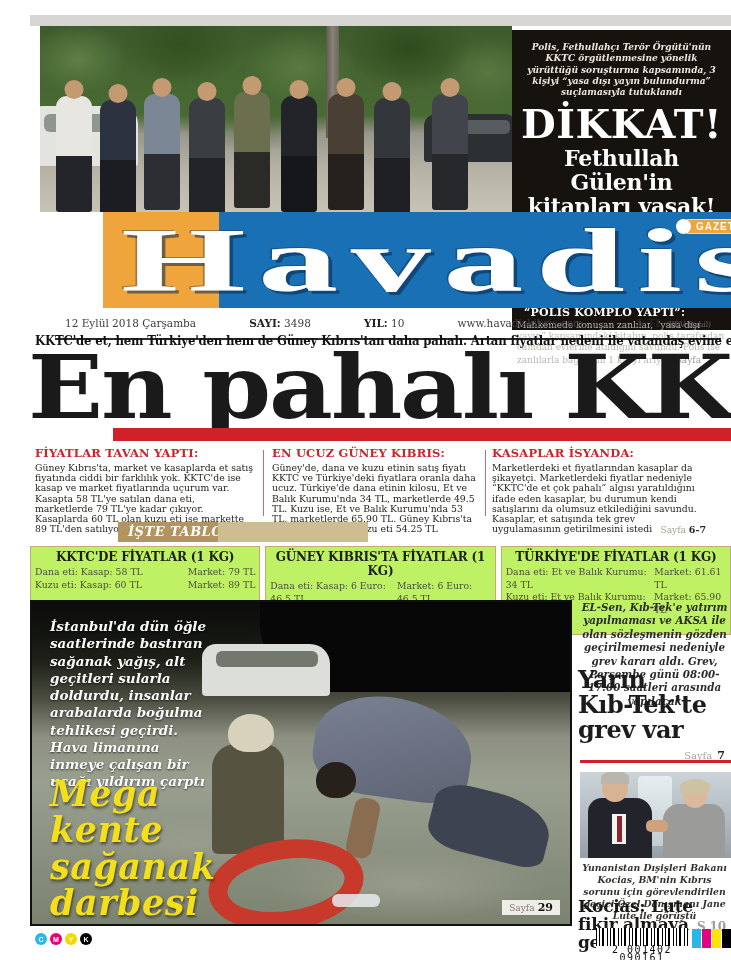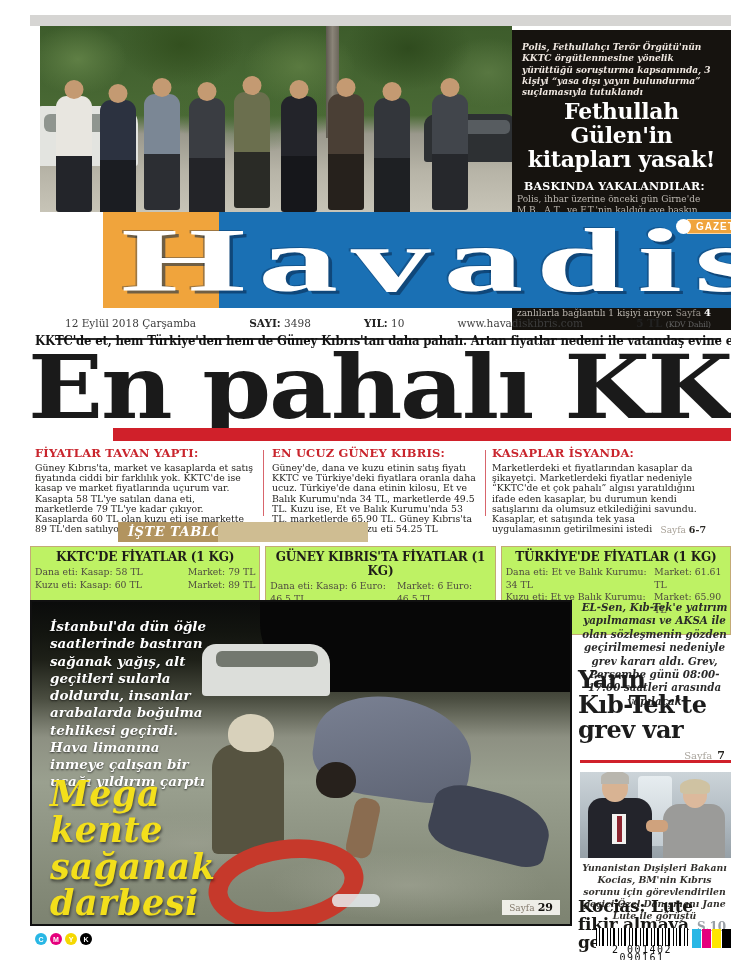--- a/index.html
+++ b/index.html
@@ -25,21 +25,21 @@
   .van::before{content:"";position:absolute;left:12px;top:8px;right:10px;height:18px;background:#8f958f;border-radius:6px;}
   .dark-car{left:384px;top:88px;width:94px;height:48px;background:#2d3033;border-radius:12px 14px 3px 3px;}
   .dark-car::before{content:"";position:absolute;left:10px;top:6px;right:8px;height:14px;background:#575c60;border-radius:5px;}
   .person{position:absolute;width:36px;height:116px;border-radius:11px 11px 3px 3px;}
   .person::before{content:"";position:absolute;top:-16px;left:50%;transform:translateX(-50%);
     width:19px;height:19px;border-radius:50%;background:#c49a72;}
 
   
   .black-box{left:512px;top:30px;width:219px;height:300px;background:#16130f;color:#fff;}
   .bk-kicker{margin:12px 10px 0;font-style:italic;font-weight:bold;font-size:9px;line-height:1.25;
-    color:#efe7e0;text-align:left;}
+    color:#efe7e0;text-align:center;}
   .bk-h1{margin:5px 0 0;font-size:40px;line-height:42px;font-weight:bold;text-align:center;letter-spacing:.5px;}
   .bk-h2{margin:1px 0 0;font-size:22px;line-height:24px;font-weight:bold;text-align:center;
     letter-spacing:-.3px;white-space:pre-line;}
   .bk-sec-title{margin:9px 12px 1px;font-size:11px;font-weight:bold;letter-spacing:.2px;color:#fff;}
   .bk-sec-body{margin:0 5px;font-size:9px;line-height:1.24;color:#bdb8b1;}
   .pg-label{color:#9b968f;font-size:9px;}
   .pg-num{color:#fff;font-weight:bold;font-size:10px;}
 
   
   .masthead{left:55px;top:212px;width:666px;height:96px;background:#1a70b4;margin-left:48px;}
@@ -167,20 +167,21 @@
     <div class="person" style="left:149px;top:72px;background:linear-gradient(180deg,#3a3d42 0 52%,#232428 52%)"></div>
     <div class="person" style="left:194px;top:66px;background:linear-gradient(180deg,#6b6f4e 0 52%,#2a2b26 52%)"></div>
     <div class="person" style="left:241px;top:70px;background:linear-gradient(180deg,#23242a 0 52%,#16171b 52%)"></div>
     <div class="person" style="left:288px;top:68px;background:linear-gradient(180deg,#4a3f35 0 52%,#26211c 52%)"></div>
     <div class="person" style="left:334px;top:72px;background:linear-gradient(180deg,#33363b 0 52%,#1e2023 52%)"></div>
     <div class="person" style="left:392px;top:68px;background:linear-gradient(180deg,#41454b 0 52%,#26282c 52%)"></div>
   </div>
 
   <div class="abs black-box">
     <p class="bk-kicker">Polis, Fethullahçı Terör Örgütü'nün KKTC örgütlenmesine yönelik yürüttüğü soruşturma kapsamında, 3 kişiyi “yasa dışı yayın bulundurma” suçlamasıyla tutuklandı</p>
+    <div class="bk-h1">DİKKAT!</div>
     <div class="bk-h2">Fethullah Gülen'in
 kitapları yasak!</div>
     <div class="bk-sec-title">BASKINDA YAKALANDILAR:</div>
     <p class="bk-sec-body">Polis, ihbar üzerine önceki gün Girne'de M.B., A.T., ve F.T.'nin kaldığı eve baskın düzenledi. Baskında, Fethullah Gülen'in yazdığı 1 kitap ve FETÖ-PDY propagandasına yönelik 1 CD ele geçirildi</p>
     <div class="bk-sec-title">“POLİS KOMPLO YAPTI”:</div>
     <p class="bk-sec-body"><span>Mahkemede konuşan zanlılar, “yasa dışı yayın” kapsamındaki kitabın, polis tarafından camdan evlerine atıldığını savundu. Polis ise zanlılarla bağlantılı 1 kişiyi arıyor.</span>
       <span class="pg-label">Sayfa</span>
       <span class="pg-num">4</span></p>
   </div>
 
@@ -210,21 +211,21 @@
     <div class="col-body">Güney Kıbrıs'ta, market ve kasaplarda et satış fiyatında ciddi bir farklılık yok. KKTC'de ise kasap ve market fiyatlarında uçurum var. Kasapta 58 TL'ye satılan dana eti, marketlerde 79 TL'ye kadar çıkıyor. Kasaplarda 60 TL olan kuzu eti ise markette 89 TL'den satılıyor</div>
   </div>
   <div class="abs vdiv" style="left:263px;"></div>
   <div class="col" style="left:272px;width:205px;">
     <div class="col-title">EN UCUZ GÜNEY KIBRIS:</div>
     <div class="col-body">Güney'de, dana ve kuzu etinin satış fiyatı KKTC ve Türkiye'deki fiyatlara oranla daha ucuz. Türkiye'de dana etinin kilosu, Et ve Balık Kurumu'nda 34 TL, marketlerde 49.5 TL. Kuzu ise, Et ve Balık Kurumu'nda 53 TL, marketlerde 65.90 TL. Güney Kıbrıs'ta dana eti 46.5 TL, kuzu eti 54.25 TL</div>
   </div>
   <div class="abs vdiv" style="left:485px;"></div>
   <div class="col" style="left:492px;width:214px;">
     <div class="col-title">KASAPLAR İSYANDA:</div>
-    <div class="col-body"><span>Marketlerdeki et fiyatlarından kasaplar da şikayetçi. Marketlerdeki fiyatlar nedeniyle “KKTC'de et çok pahalı” algısı yaratıldığını ifade eden kasaplar, bu durumun kendi satışlarını da olumsuz etkilediğini savundu. Kasaplar, et satışında tek yasa uygulamasının getirilmesini istedi</span>
+    <div class="col-body"><span>Marketlerdeki et fiyatlarından kasaplar da şikayetçi. Marketlerdeki fiyatlar nedeniyle “KKTC'de et çok pahalı” algısı yaratıldığını ifade eden kasaplar, bu durumun kendi satışlarını da olumsuz etkilediğini savundu. Kasaplar, et satışında tek grev uygulamasının getirilmesini istedi</span>
       <span class="col-page"><span class="pg-label">Sayfa</span> <span class="pg-num">6-7</span></span>
     </div>
   </div>
 
   <div class="abs tablo-label">İŞTE TABLO:</div>
   <div class="abs tablo-strip"></div>
 
   <div class="abs tables">
     <div class="ptable">
       <div class="ptable-title">KKTC'DE FİYATLAR (1 KG)</div>

